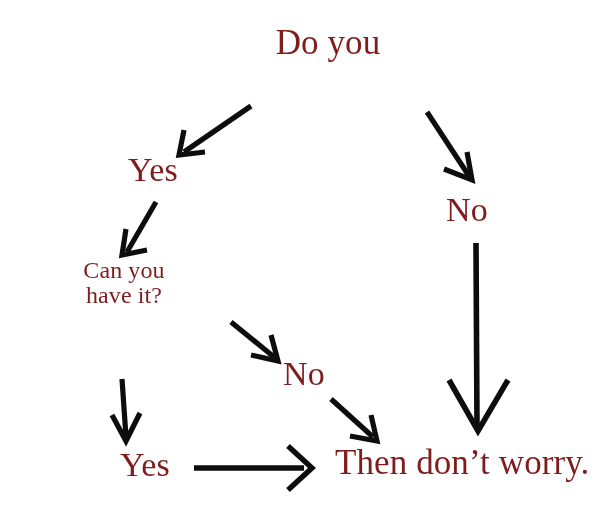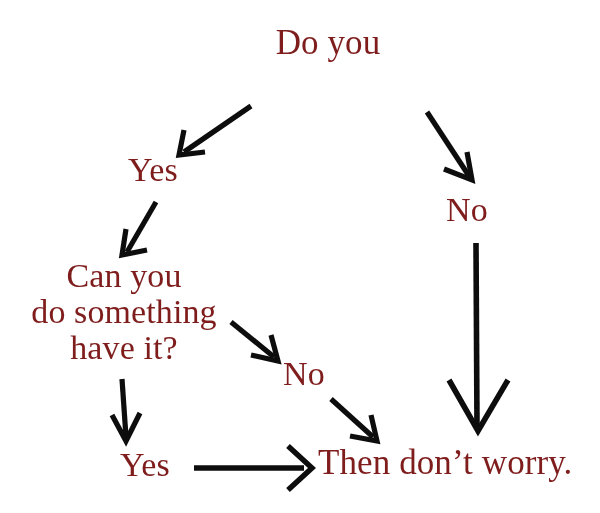--- a/index.html
+++ b/index.html
@@ -50,35 +50,35 @@
   }
   #node-no-1 {
     left: 438px;
     top: 192px;
     font-size: 34px;
   }
   #node-can-you {
     left: 2px;
     top: 258px;
     width: 228px;
-    font-size: 34px;
+    font-size: 24px;
     text-align: center;
   }
   #node-no-2 {
     left: 275px;
     top: 356px;
     font-size: 34px;
   }
   #node-yes-2 {
     left: 112px;
     top: 447px;
     font-size: 34px;
   }
   #node-answer {
-    left: 310px;
+    left: 327px;
     top: 444px;
     font-size: 35px;
   }
 </style>
 </head>
 <body>
 
 <div id="flowchart">
 
   <svg id="arrow-layer" viewBox="0 0 600 513">
@@ -130,21 +130,20 @@
   <div class="node node-center" id="node-question">
     <span class="line">Do you</span>
   </div>
 
   <div class="node" id="node-yes-1">Yes</div>
 
   <div class="node" id="node-no-1">No</div>
 
   <div class="node node-center" id="node-can-you">
     <span class="line">Can you</span>
-    <span class="line">do something</span>
     <span class="line">have it?</span>
   </div>
 
   <div class="node" id="node-no-2">No</div>
 
   <div class="node" id="node-yes-2">Yes</div>
 
   <div class="node" id="node-answer">Then don’t worry.</div>
 
 </div>

